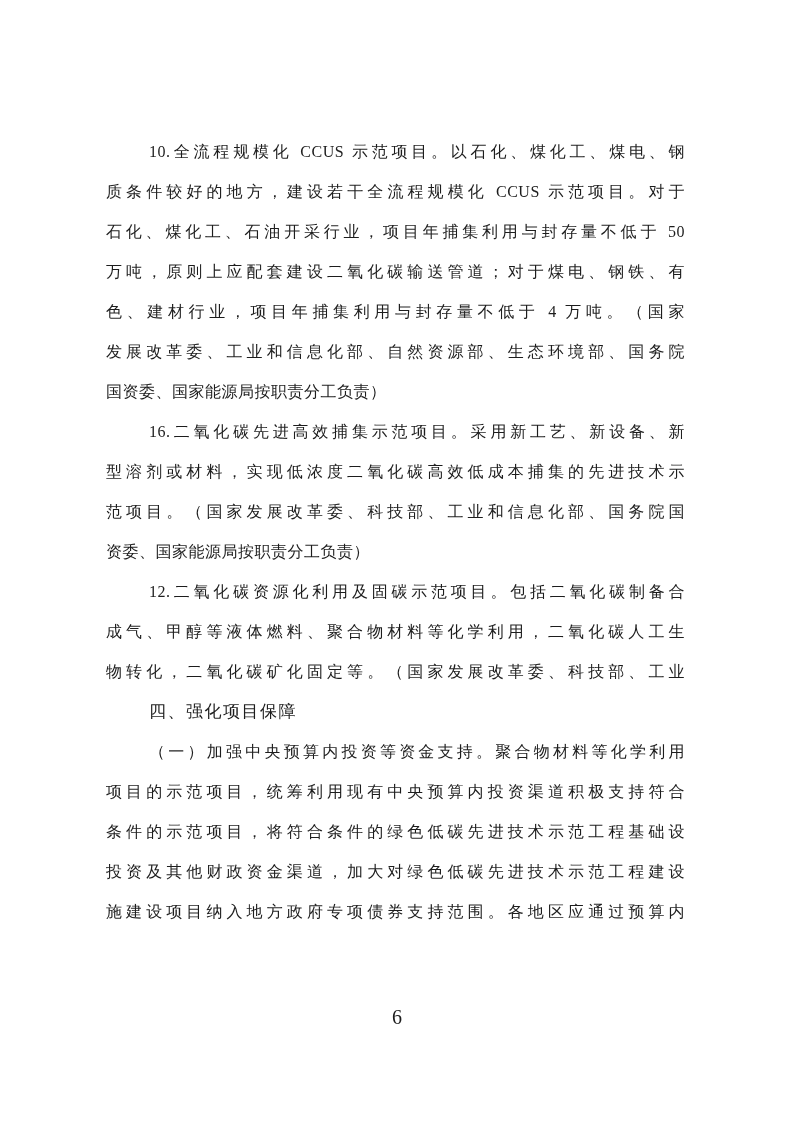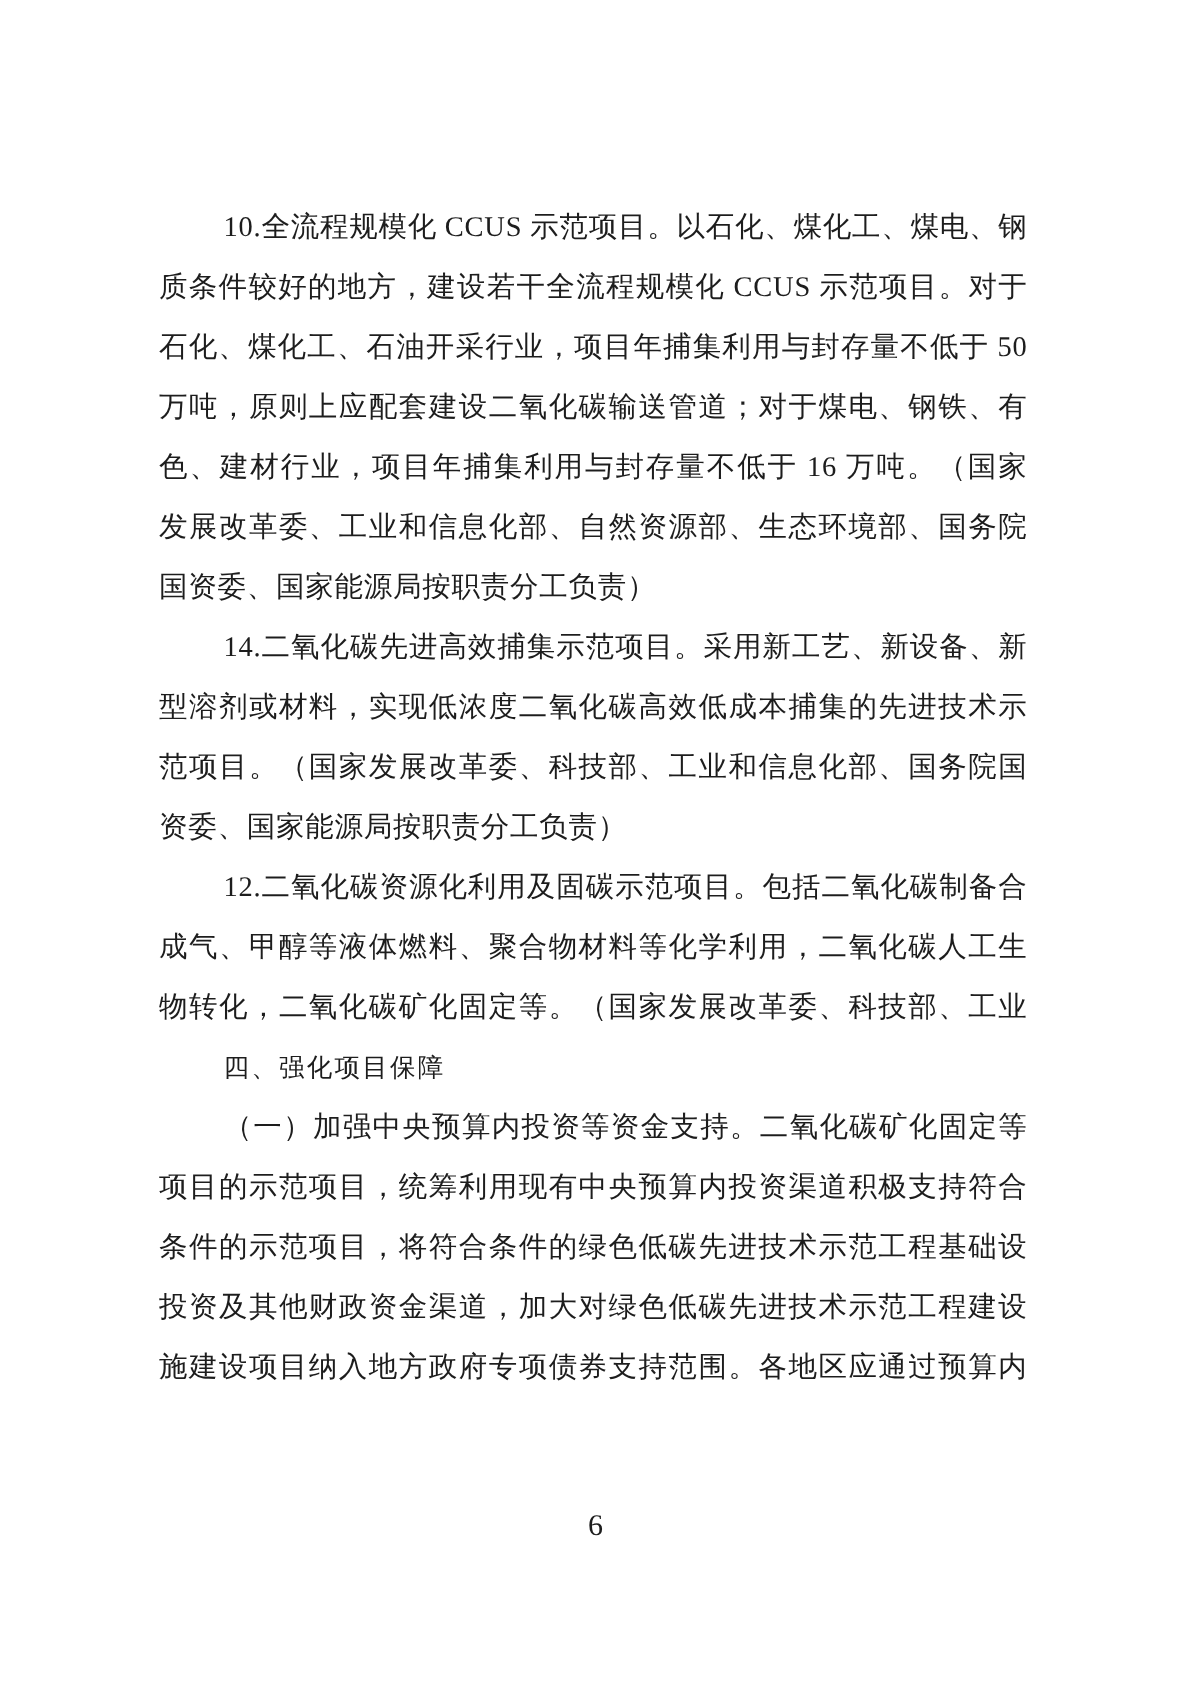--- a/index.html
+++ b/index.html
@@ -22,21 +22,21 @@
     top: 132px;
     width: 579px;
   }
   .para {
     margin: 0;
     padding: 0;
   }
   .line {
     height: 40px;
     line-height: 40px;
-    font-size: 19px;
+    font-size: 16px;
     text-align: justify;
     text-align-last: justify;
     text-justify: inter-character;
     box-sizing: border-box;
     letter-spacing: 0.5px;
   }
   .line.indent {
     padding-left: 43px;
   }
   .line.last {
@@ -66,44 +66,44 @@
 <body>
 
 <div class="page">
   <div class="content">
 
     <div class="para">
       <div class="line indent">10.全流程规模化 CCUS 示范项目。以石化、煤化工、煤电、钢</div>
       <div class="line">质条件较好的地方，建设若干全流程规模化 CCUS 示范项目。对于</div>
       <div class="line">石化、煤化工、石油开采行业，项目年捕集利用与封存量不低于 50</div>
       <div class="line">万吨，原则上应配套建设二氧化碳输送管道；对于煤电、钢铁、有</div>
-      <div class="line">色、建材行业，项目年捕集利用与封存量不低于 16 万吨。（国家</div>
+      <div class="line">色、建材行业，项目年捕集利用与封存量不低于 4 万吨。（国家</div>
       <div class="line">发展改革委、工业和信息化部、自然资源部、生态环境部、国务院</div>
       <div class="line last">国资委、国家能源局按职责分工负责）</div>
     </div>
 
     <div class="para">
-      <div class="line indent">14.二氧化碳先进高效捕集示范项目。采用新工艺、新设备、新</div>
+      <div class="line indent">16.二氧化碳先进高效捕集示范项目。采用新工艺、新设备、新</div>
       <div class="line">型溶剂或材料，实现低浓度二氧化碳高效低成本捕集的先进技术示</div>
       <div class="line">范项目。（国家发展改革委、科技部、工业和信息化部、国务院国</div>
       <div class="line last">资委、国家能源局按职责分工负责）</div>
     </div>
 
     <div class="para">
       <div class="line indent">12.二氧化碳资源化利用及固碳示范项目。包括二氧化碳制备合</div>
       <div class="line">成气、甲醇等液体燃料、聚合物材料等化学利用，二氧化碳人工生</div>
       <div class="line">物转化，二氧化碳矿化固定等。（国家发展改革委、科技部、工业</div>
     </div>
 
     <div class="para">
       <div class="line indent last heading">四、强化项目保障</div>
     </div>
 
     <div class="para">
-      <div class="line indent">（一）加强中央预算内投资等资金支持。二氧化碳矿化固定等</div>
+      <div class="line indent">（一）加强中央预算内投资等资金支持。聚合物材料等化学利用</div>
       <div class="line">项目的示范项目，统筹利用现有中央预算内投资渠道积极支持符合</div>
       <div class="line">条件的示范项目，将符合条件的绿色低碳先进技术示范工程基础设</div>
       <div class="line">投资及其他财政资金渠道，加大对绿色低碳先进技术示范工程建设</div>
       <div class="line">施建设项目纳入地方政府专项债券支持范围。各地区应通过预算内</div>
     </div>
 
   </div>
 
   <div class="page-number">6</div>
 </div>

